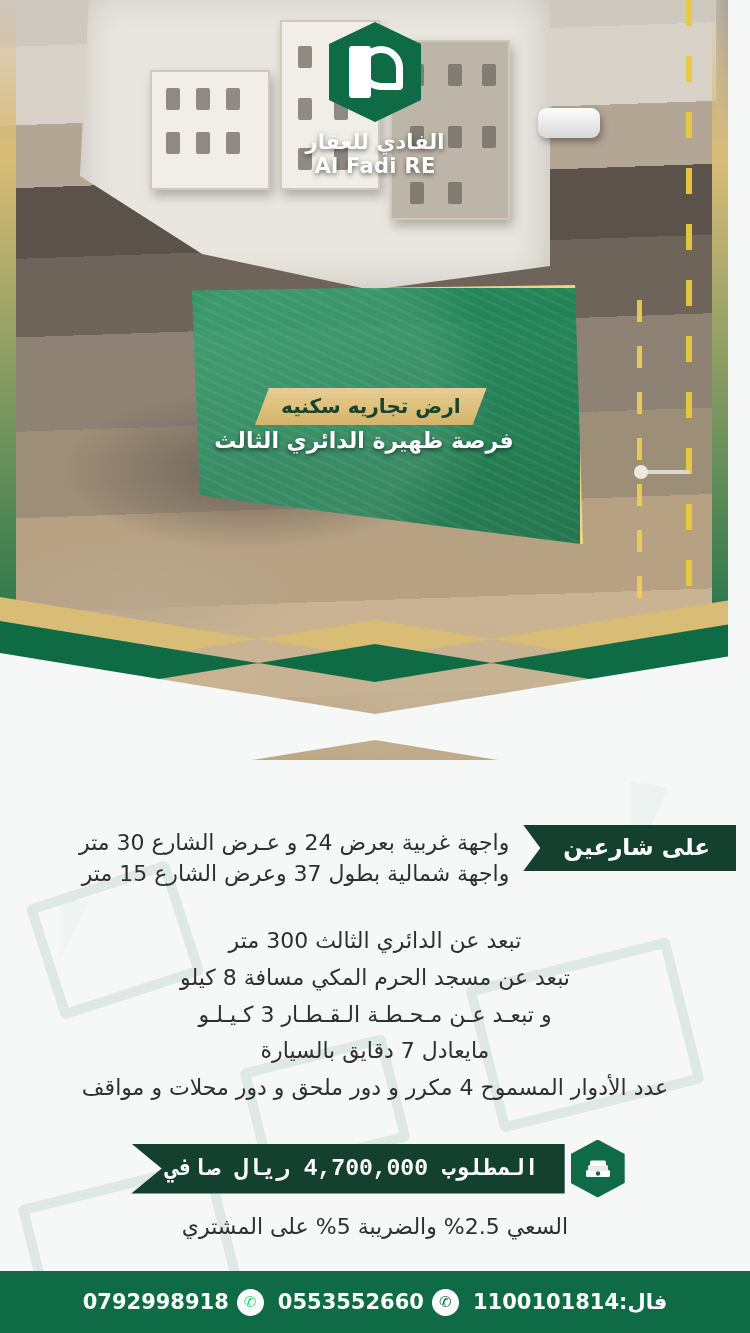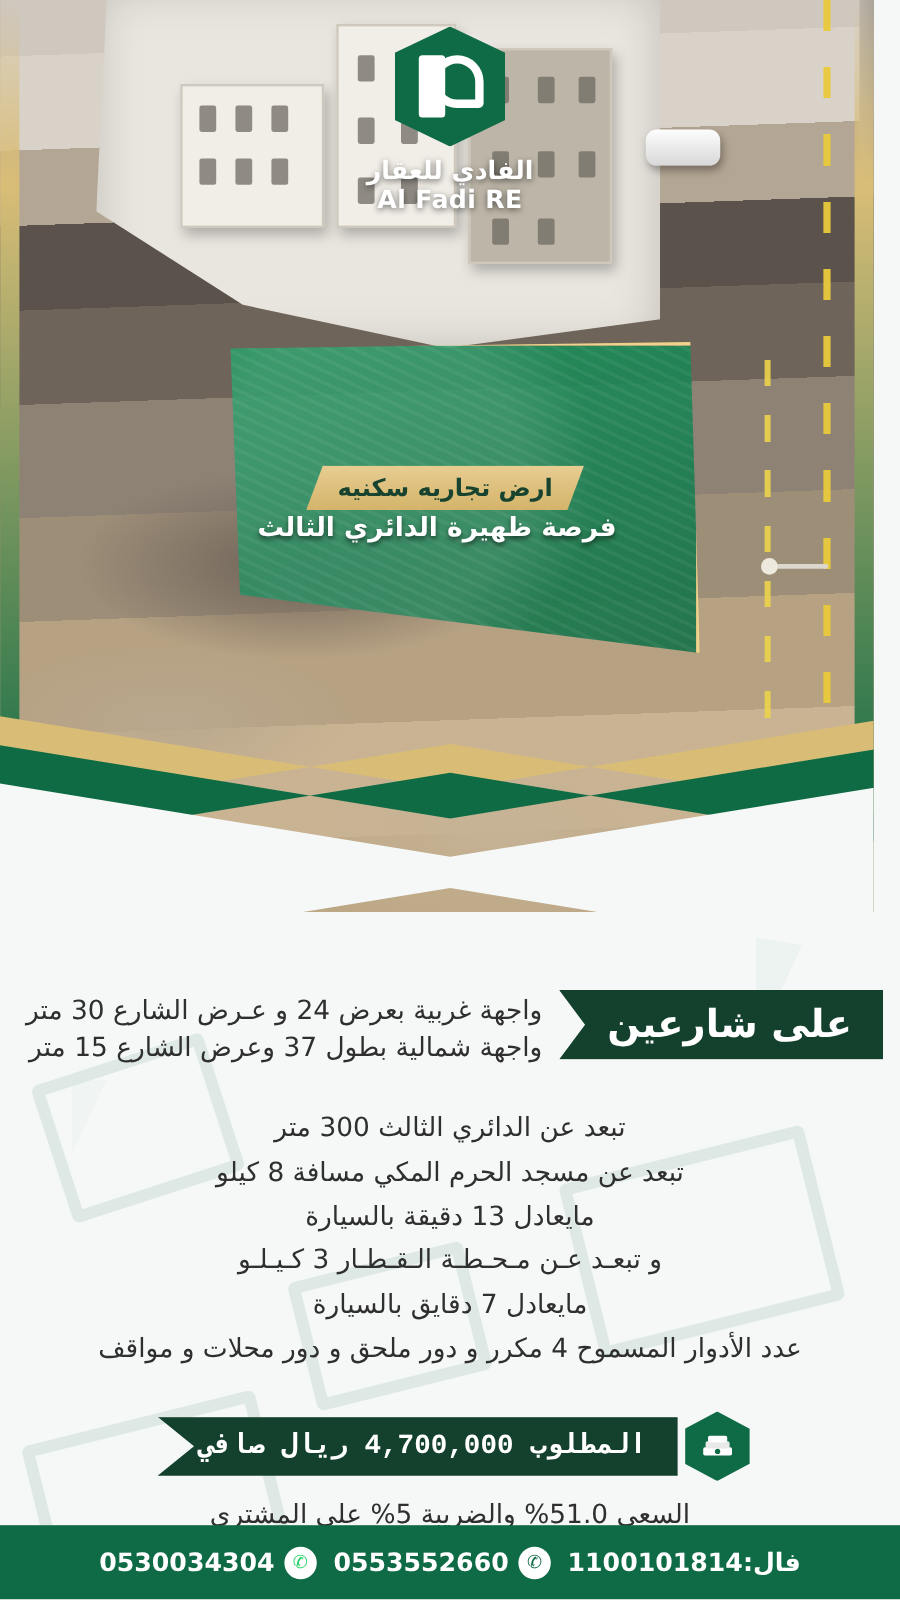--- a/index.html
+++ b/index.html
@@ -207,21 +207,21 @@
 
   
   .content { position:absolute; left:0; top:800px; width:750px; }
 
   .row-streets {
     display:flex; align-items:flex-start; justify-content:flex-start;
     padding: 25px 14px 0 18px;
   }
   .streets-badge {
     background:#14412e; color:#ffffff;
-    font-size: 32px; font-weight: bold;
+    font-size: 23px; font-weight: bold;
     padding: 9px 26px 11px 40px;
     clip-path: polygon(0 0, 100% 0, 100% 100%, 0 100%, 8% 50%);
     margin-right: 0; margin-left: 14px;
     white-space: nowrap;
   }
   .streets-lines {
     flex: 1; text-align: right; color:#2f2f2f;
     font-size: 22px; line-height: 1.42; padding-top: 2px;
   }
 
@@ -353,48 +353,47 @@
       <div class="streets-badge">على شارعين</div>
       <div class="streets-lines">
         <div>واجهة غربية بعرض 24 و عـرض الشارع 30 متر</div>
         <div>واجهة شمالية بطول 37 وعرض الشارع 15 متر</div>
       </div>
     </div>
 
     <div class="details">
       <div>تبعد عن الدائري الثالث 300 متر</div>
       <div>تبعد عن مسجد الحرم المكي مسافة 8 كيلو</div>
-      <div>مايعادل 13 دقيقة بالسيارة</div>
       <div>و تبعـد عـن مـحـطـة الـقـطـار 3 كـيـلـو</div>
       <div>مايعادل 7 دقايق بالسيارة</div>
       <div>عدد الأدوار المسموح 4 مكرر و دور ملحق و دور محلات و مواقف</div>
     </div>
 
     <div class="price-row">
       <div class="money-hex">
         <svg width="26" height="20" viewBox="0 0 26 20" aria-hidden="true">
           <rect x="1" y="11" width="24" height="7" rx="1.5" fill="#ffffff"></rect>
           <rect x="3" y="6" width="20" height="6" rx="1.5" fill="#e9e9e9"></rect>
           <rect x="5" y="1.5" width="16" height="5.5" rx="1.5" fill="#ffffff"></rect>
           <circle cx="13" cy="14.5" r="2.2" fill="#0f6b45"></circle>
         </svg>
       </div>
       <div class="price-badge">المطلوب 4,700,000 ريال صافي</div>
     </div>
 
-    <div class="fees">السعي 51.0% والضريبة 5% على المشتري</div>
+    <div class="fees">السعي 2.5% والضريبة 5% على المشتري</div>
   </div>
 
   <div class="footer">
     <div class="f-item">
       <span>فال:1100101814</span>
     </div>
     <div class="f-item">
       <span class="ic ph">✆</span>
       <span>0553552660</span>
     </div>
     <div class="f-item">
       <span class="ic wa">✆</span>
-      <span>0530034304</span>
+      <span>0792998918</span>
     </div>
   </div>
 
 </div>
 
 </body></html>

